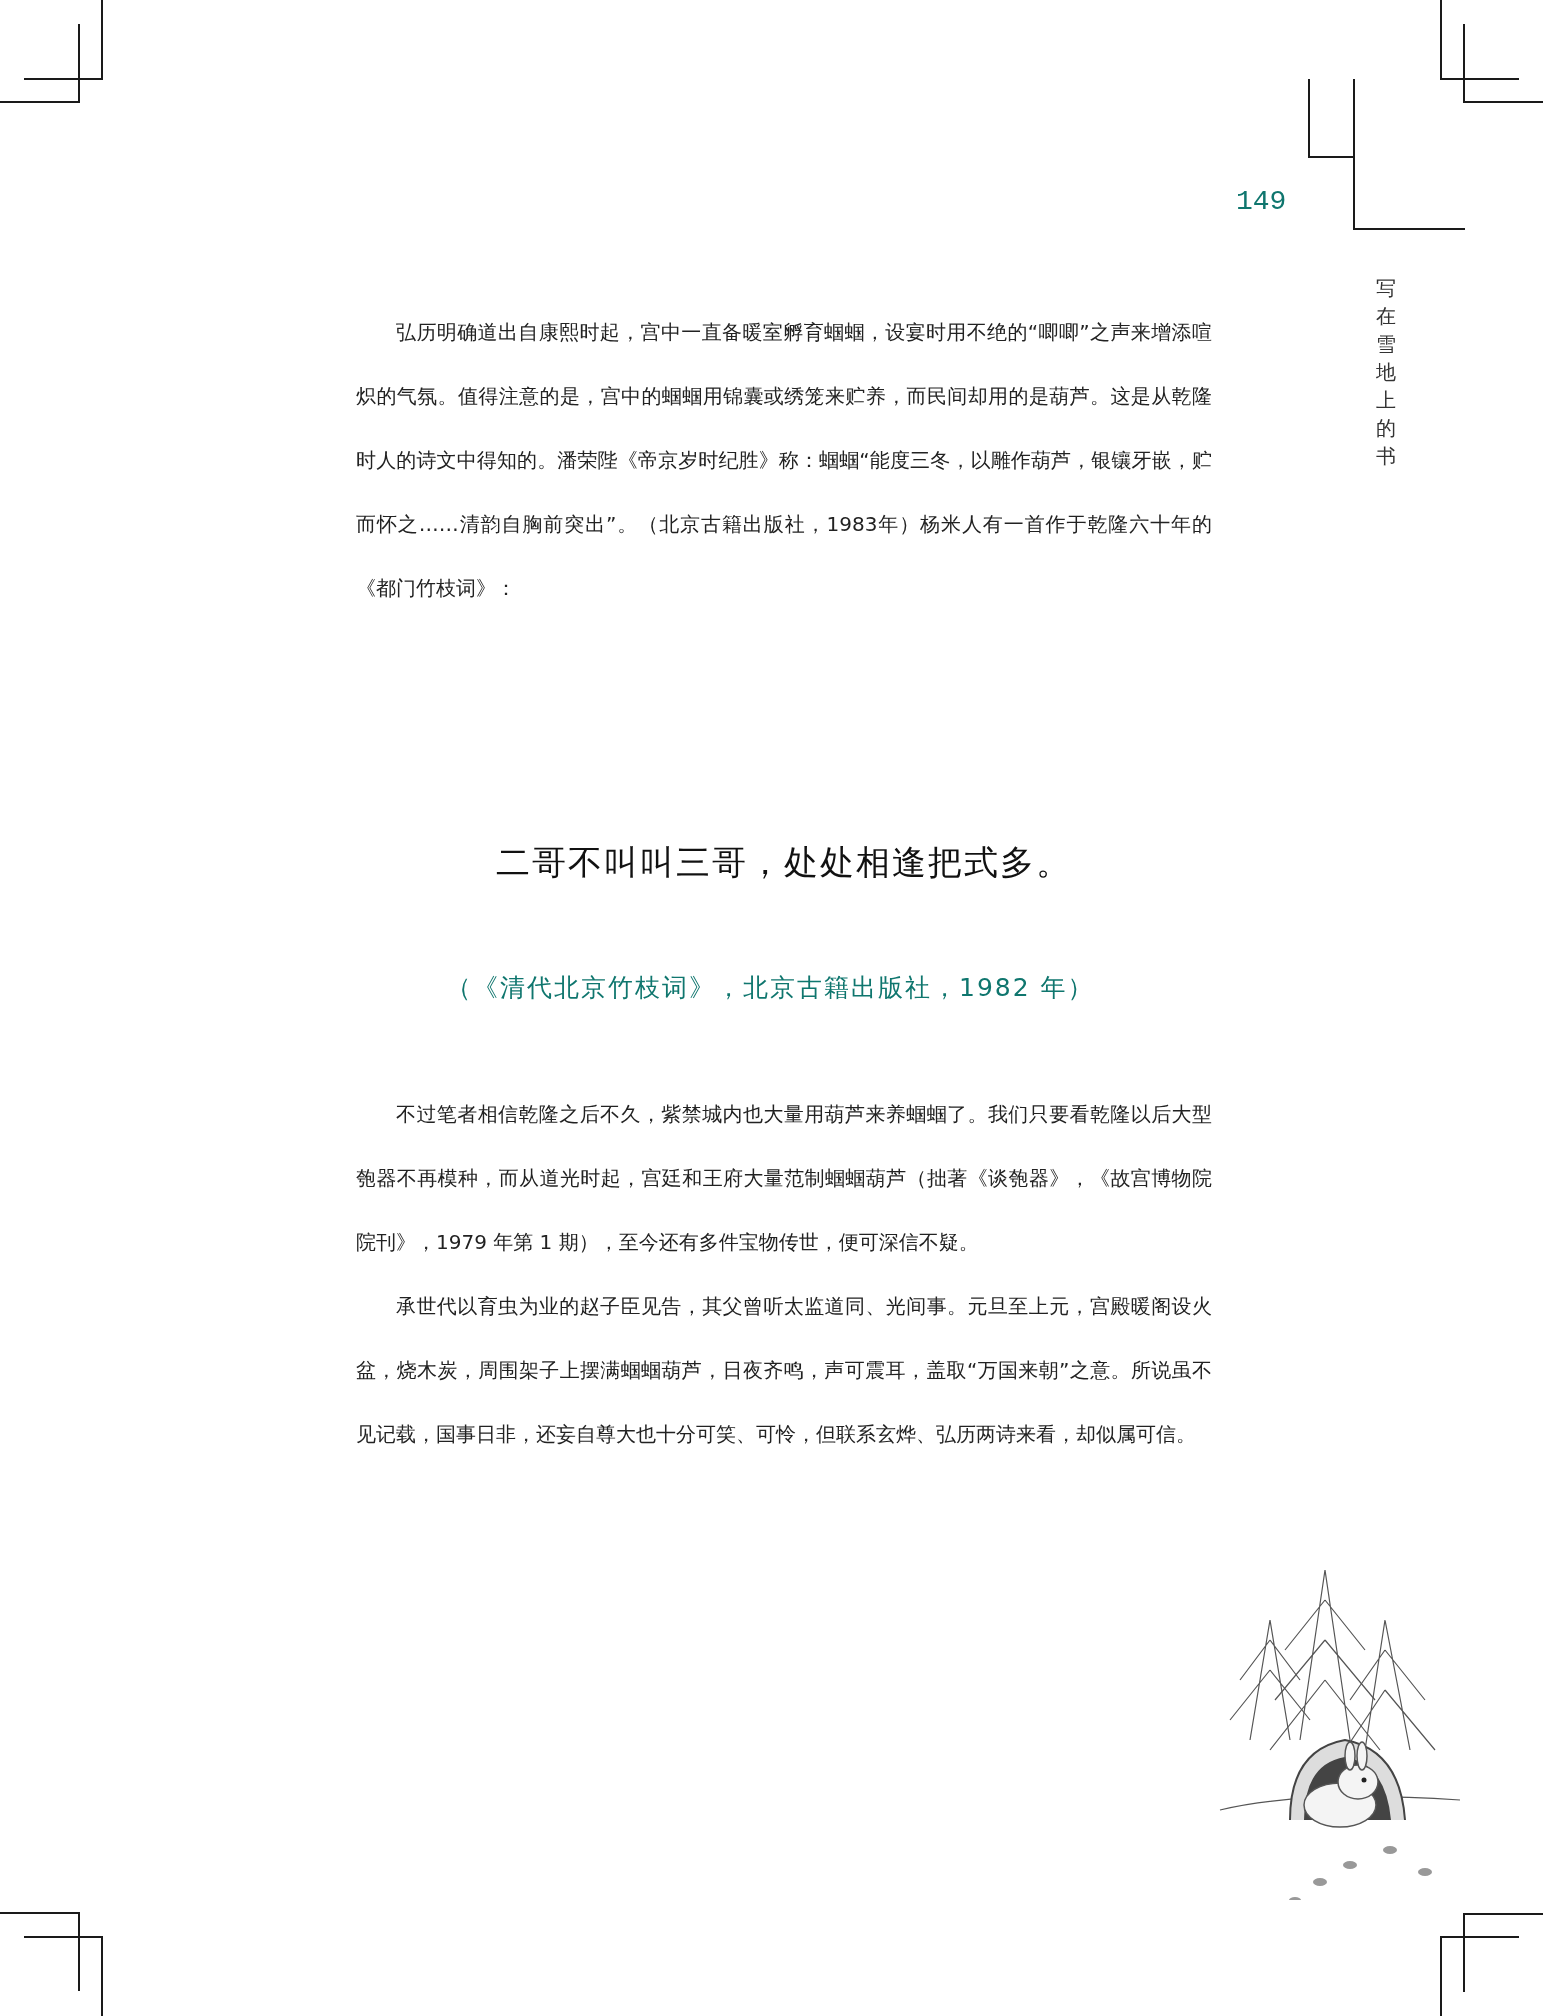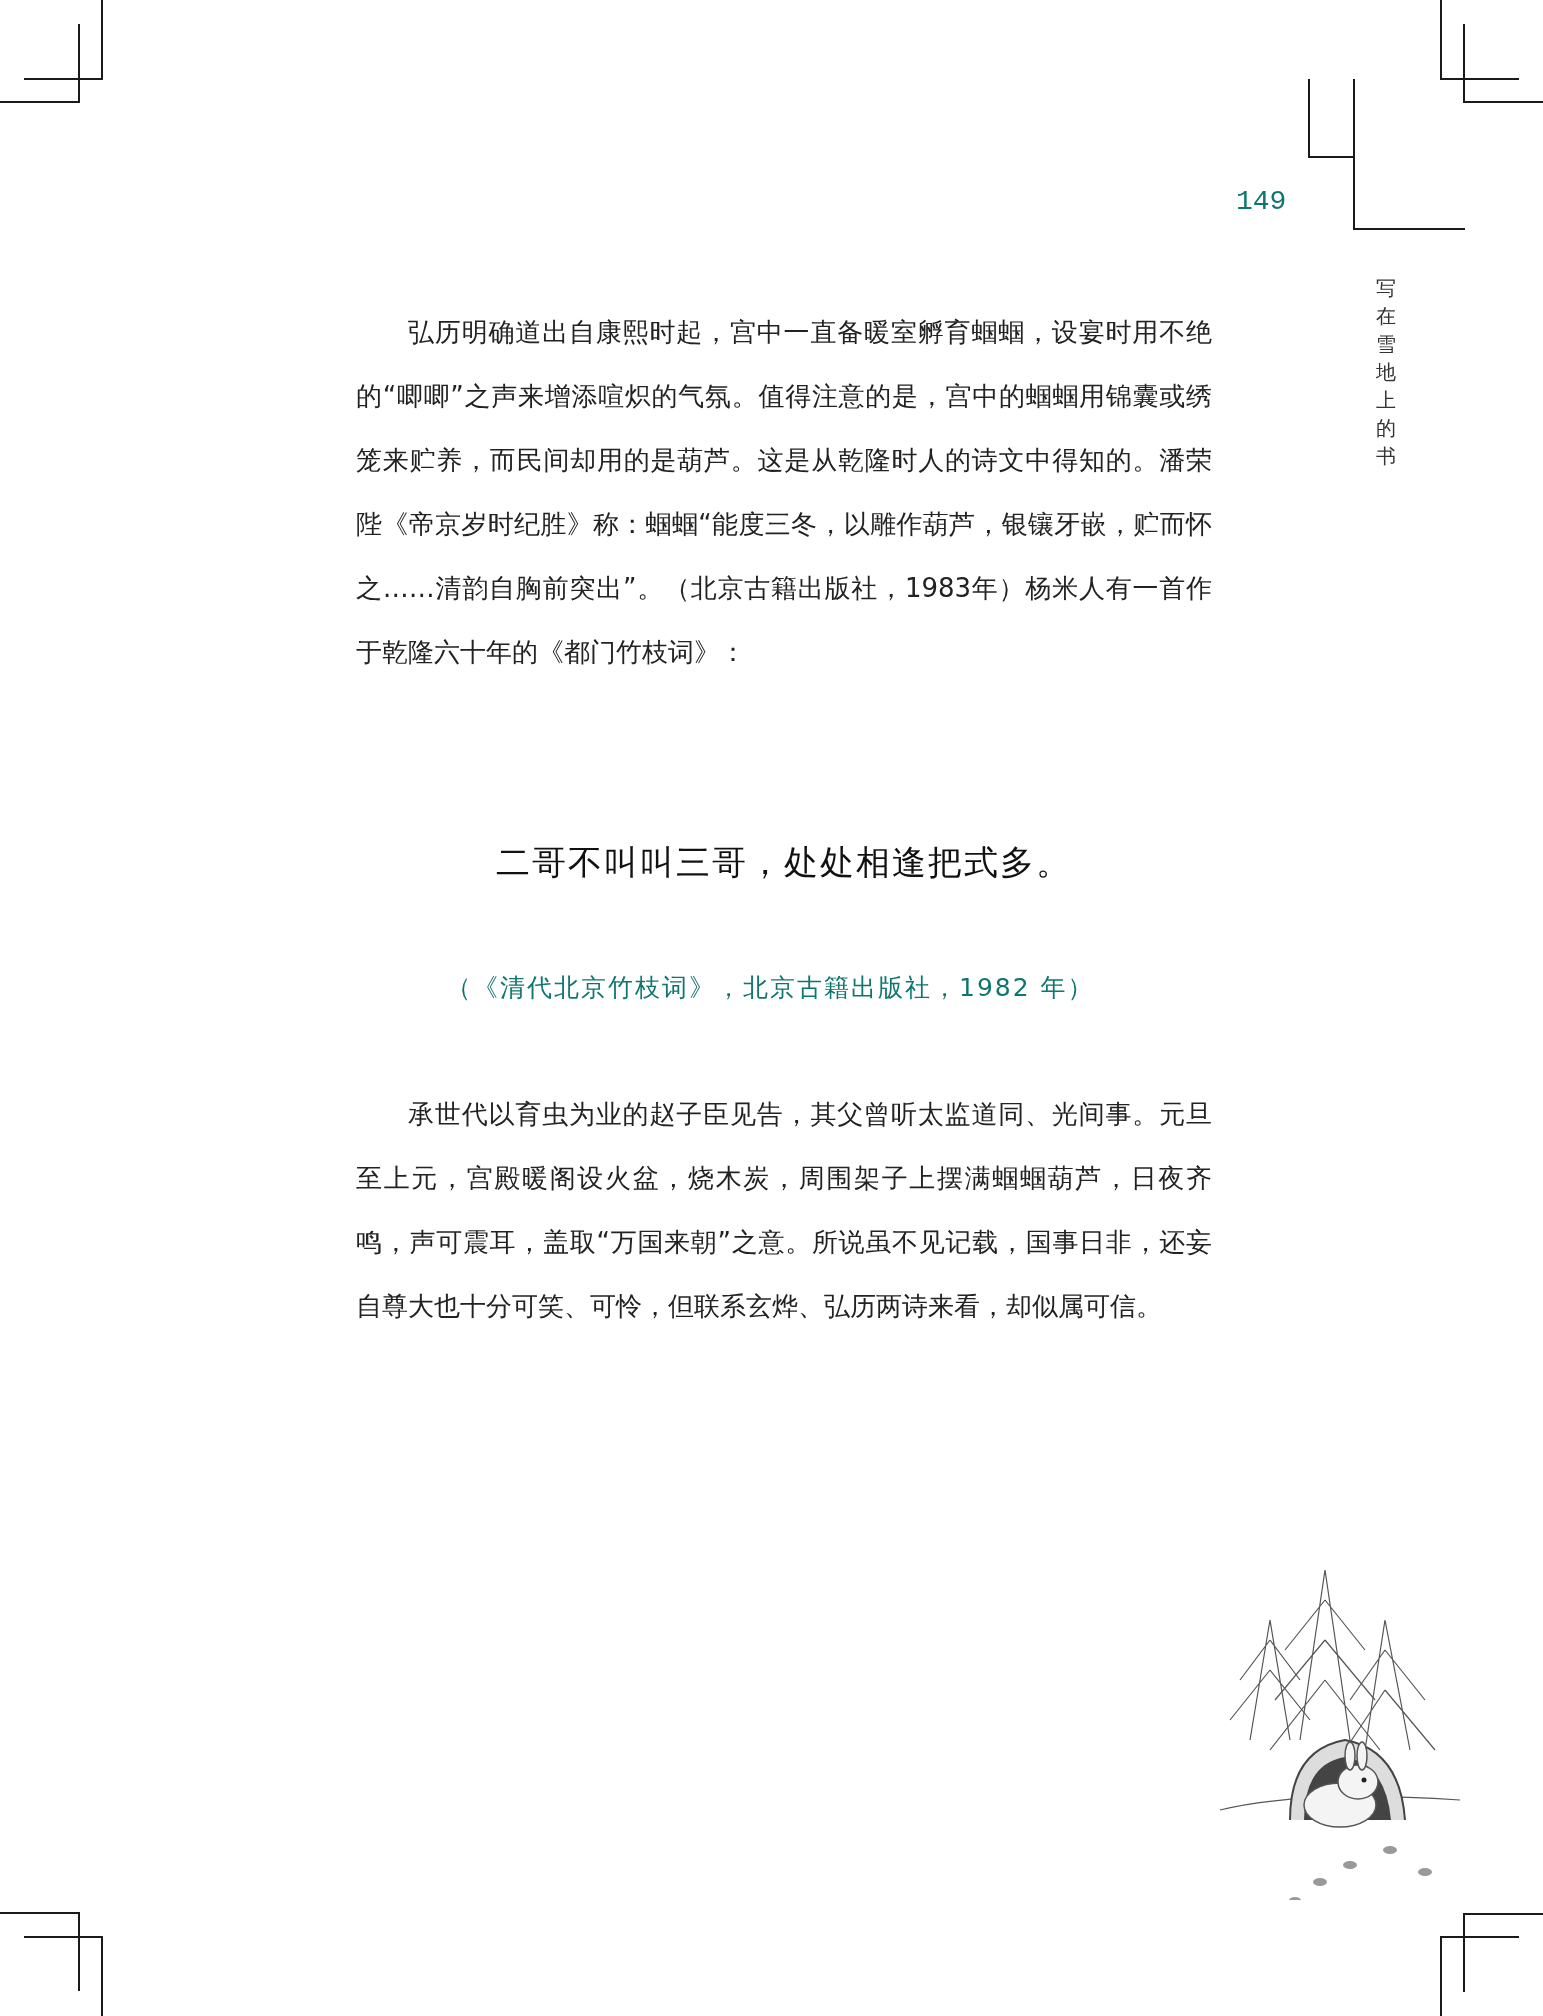--- a/index.html
+++ b/index.html
@@ -11,21 +11,21 @@
     }
     .running-head {
       position: absolute; left: 1376px; top: 274px; width: 26px;
       font-size: 20px; line-height: 28px; text-align: left;
       font-family: "DejaVu Sans", "Liberation Sans", sans-serif; color: #333;
       word-break: break-all;
     }
     .body-text {
       position: absolute; left: 356px; width: 856px;
       font-family: "DejaVu Sans", "Liberation Sans", sans-serif;
-      font-size: 26px; line-height: 64px; color: #222;
+      font-size: 20px; line-height: 64px; color: #222;
       text-align: justify; text-justify: inter-character;
     }
     .para { margin: 0; text-indent: 2em; }
     .poem {
       position: absolute; left: 496px; top: 832px; width: 700px;
       font-family: "DejaVu Serif", "Liberation Serif", serif;
       font-size: 34px; line-height: 60px; color: #111; letter-spacing: 2px;
     }
     .poem-line { display: block; }
     .poem-source {
@@ -79,20 +79,21 @@
 <div class="body-text" style="top:300px;">
   <p class="para">弘历明确道出自康熙时起，宫中一直备暖室孵育蝈蝈，设宴时用不绝的“唧唧”之声来增添喧炽的气氛。值得注意的是，宫中的蝈蝈用锦囊或绣笼来贮养，而民间却用的是葫芦。这是从乾隆时人的诗文中得知的。潘荣陛《帝京岁时纪胜》称：蝈蝈“能度三冬，以雕作葫芦，银镶牙嵌，贮而怀之……清韵自胸前突出”。（北京古籍出版社，1983年）杨米人有一首作于乾隆六十年的《都门竹枝词》：</p>
 </div>
 
 <div class="poem">
   <span class="poem-line">二哥不叫叫三哥，处处相逢把式多。</span>
 </div>
 <div class="poem-source">（《清代北京竹枝词》，北京古籍出版社，1982 年）</div>
 
 <div class="body-text" style="top:1082px;">
+  <p class="para">不过笔者相信乾隆之后不久，紫禁城内也大量用葫芦来养蝈蝈了。我们只要看乾隆以后大型匏器不再模种，而从道光时起，宫廷和王府大量范制蝈蝈葫芦（拙著《谈匏器》，《故宫博物院院刊》，1979 年第 1 期），至今还有多件宝物传世，便可深信不疑。</p>
   <p class="para">承世代以育虫为业的赵子臣见告，其父曾听太监道同、光间事。元旦至上元，宫殿暖阁设火盆，烧木炭，周围架子上摆满蝈蝈葫芦，日夜齐鸣，声可震耳，盖取“万国来朝”之意。所说虽不见记载，国事日非，还妄自尊大也十分可笑、可怜，但联系玄烨、弘历两诗来看，却似属可信。</p>
 </div>
 
 <div class="illustration">
   <svg width="320" height="340" viewBox="0 0 320 340">
     <g fill="none" stroke="#555" stroke-width="1.2">
       <path d="M70 60 L50 180 M70 60 L90 180 M70 80 L40 120 M70 80 L100 120 M70 110 L30 160 M70 110 L110 160"></path>
       <path d="M125 10 L100 180 M125 10 L150 180 M125 40 L85 90 M125 40 L165 90 M125 80 L75 140 M125 80 L175 140 M125 120 L70 190 M125 120 L180 190"></path>
       <path d="M185 60 L165 190 M185 60 L210 190 M185 90 L150 140 M185 90 L225 140 M185 130 L145 190 M185 130 L235 190"></path>
       <path d="M20 250 Q100 230 260 240"></path>

